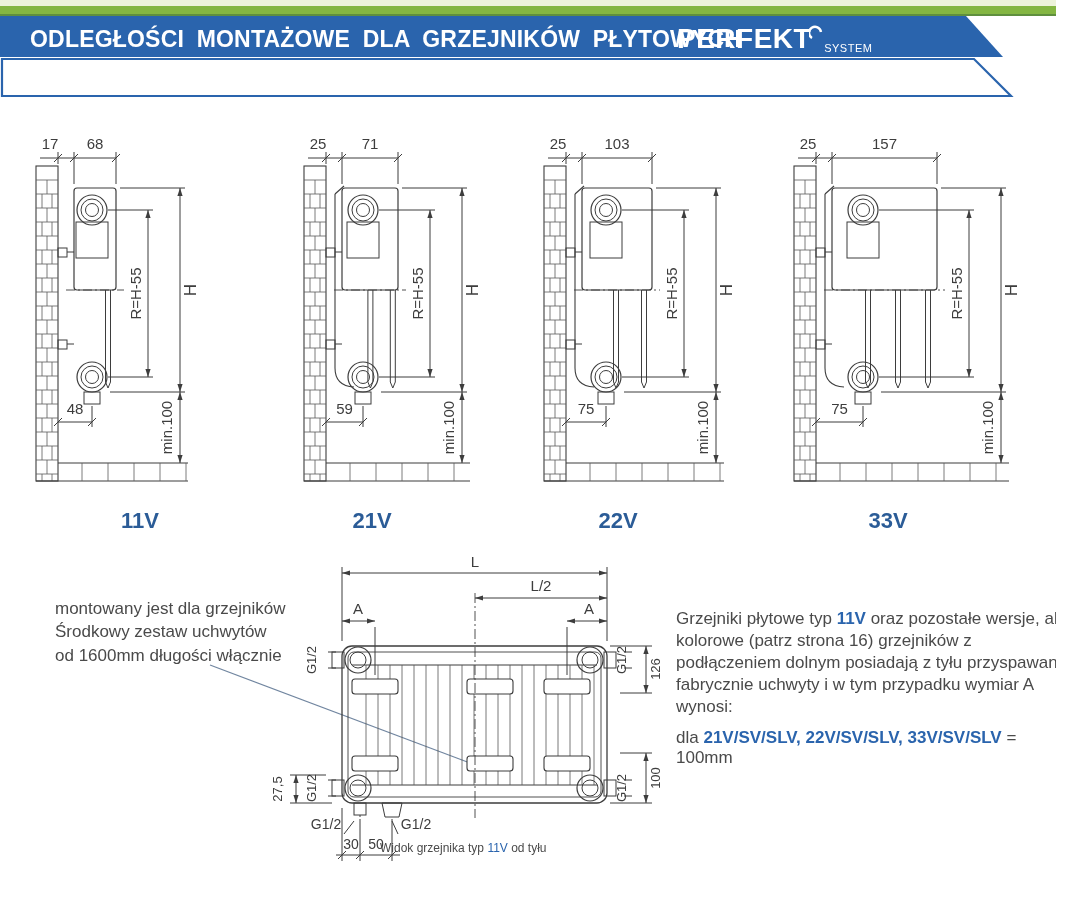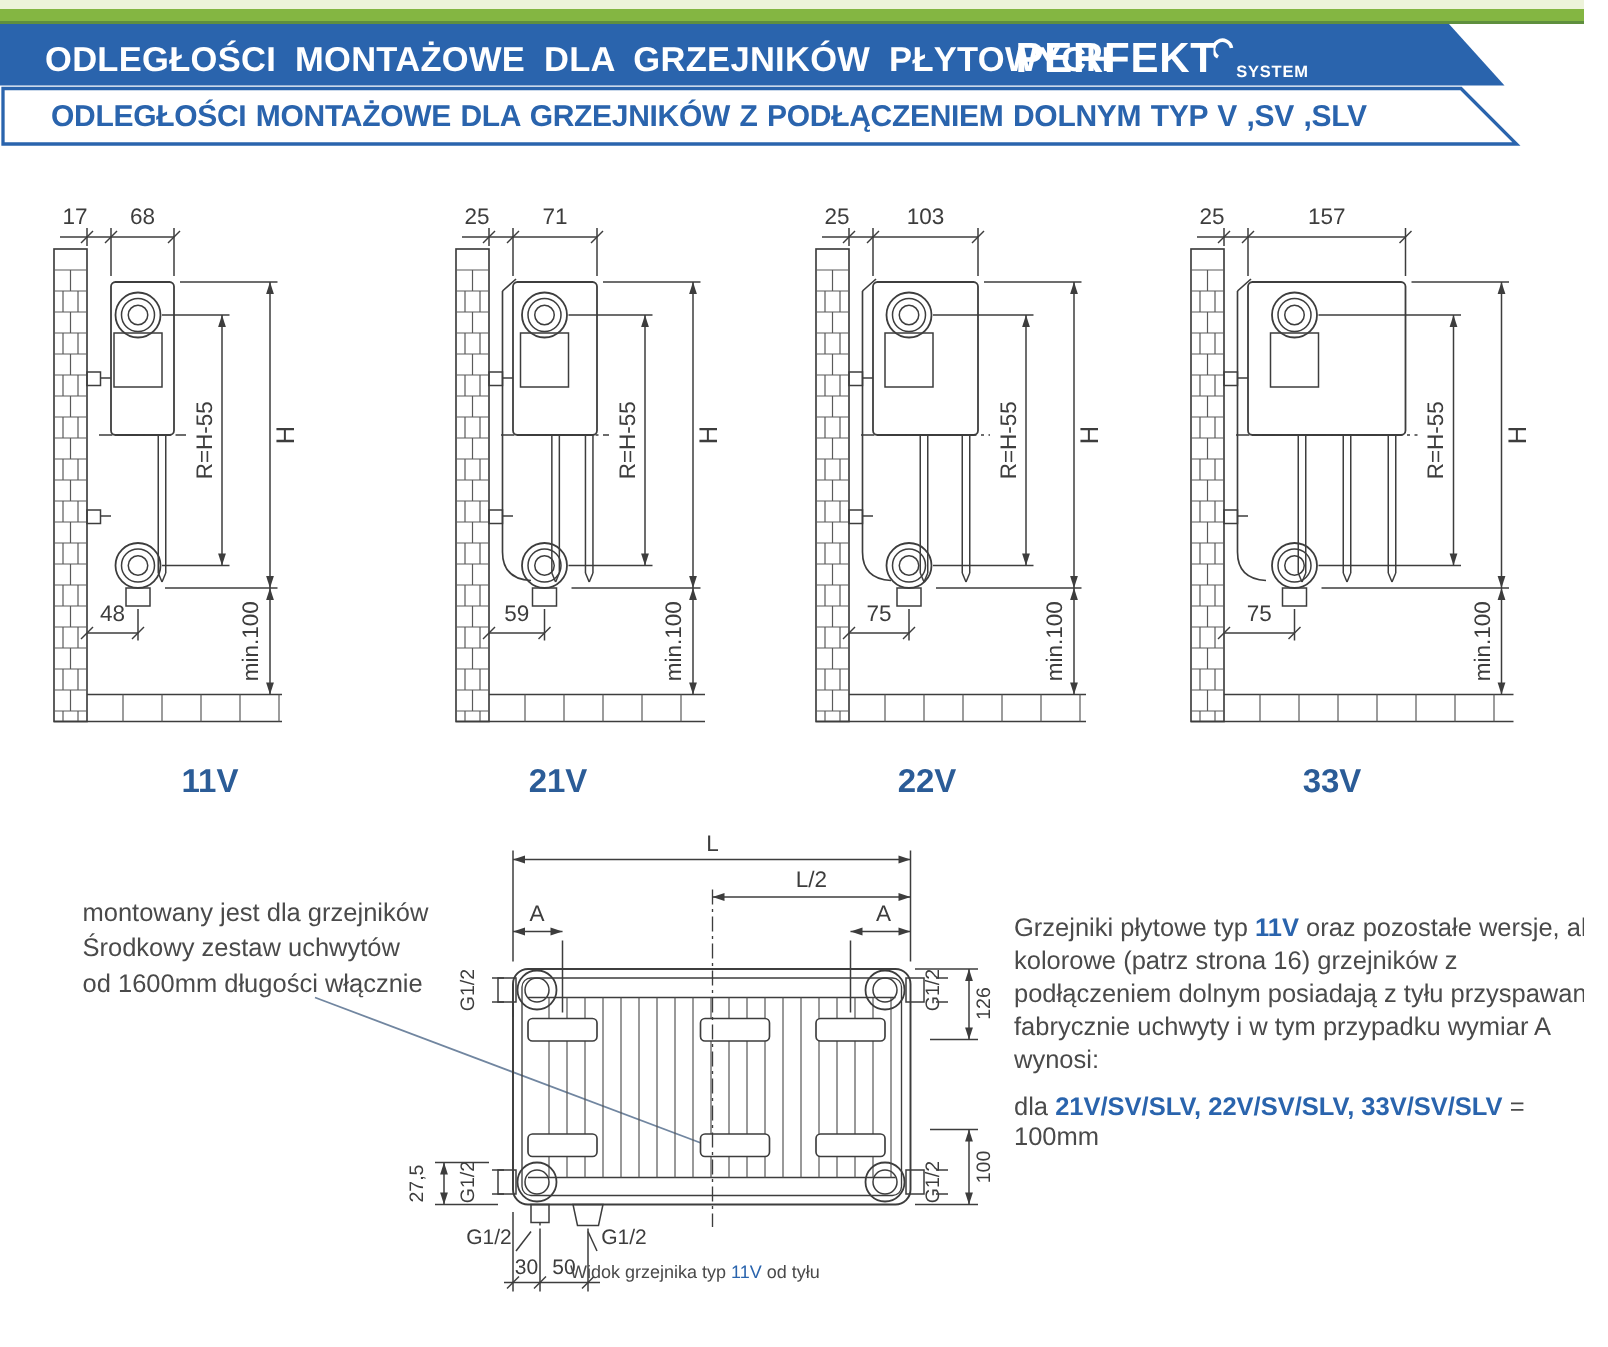--- a/index.html
+++ b/index.html
@@ -5,21 +5,21 @@
   html,body{margin:0;padding:0;background:#ffffff;}
   .page{position:relative;width:1056px;height:898px;background:#ffffff;overflow:hidden;
         font-family:"Liberation Sans",sans-serif;}
   .abs{position:absolute;}
   
   .hdr-title{left:30px;top:21px;height:36px;line-height:36px;color:#ffffff;
              font-size:23px;font-weight:bold;word-spacing:6px;letter-spacing:.2px;white-space:nowrap;}
   .hdr-logo{left:677px;top:20px;height:38px;display:flex;align-items:center;color:#ffffff;white-space:nowrap;}
   .hdr-logo .main{font-size:28px;font-weight:bold;letter-spacing:.5px;}
   .hdr-logo .hook{margin:-14px 0 0 -2px;}
-  .hdr-logo .sub{font-size:11px;font-weight:bold;letter-spacing:.5px;margin:18px 0 0 -1px;}
+  .hdr-logo .sub{font-size:11px;font-weight:normal;letter-spacing:.5px;margin:18px 0 0 -1px;}
   .hdr-subtitle{left:34px;top:61px;height:34px;line-height:34px;color:#2a64ad;
                 font-size:20px;font-weight:bold;letter-spacing:-.2px;word-spacing:1px;white-space:nowrap;}
   
   .type-label{top:508px;width:70px;text-align:center;font-size:22px;font-weight:bold;color:#2b5c97;}
   
   .note-left{left:55px;top:597px;width:280px;font-size:17px;color:#4a4a4a;line-height:1.38;}
   .note-right{left:676px;top:592px;width:396px;color:#4a4a4a;font-size:17px;}
   .note-right .title{margin:0 0 26px 0;}
   .note-right .para{line-height:1.3;margin:16px 0 10px 0;}
   .note-right .row{margin:0 0 8px 0;}
@@ -39,21 +39,20 @@
     <polygon points="2,59 974,59 1011,96 2,96" fill="#ffffff" stroke="#2a64ad" stroke-width="2.2"></polygon>
   </svg>
   <div class="abs hdr-title">ODLEGŁOŚCI MONTAŻOWE DLA GRZEJNIKÓW PŁYTOWYCH</div>
   <div class="abs hdr-logo">
     <span class="main">PERFEKT</span>
       <svg class="hook" width="16" height="18" viewBox="0 0 16 18">
         <path d="M3,15 a6,6 0 1 1 9,-6" fill="none" stroke="#ffffff" stroke-width="2.4"></path>
       </svg>
       <span class="sub">SYSTEM</span>
   </div>
-  <div class="abs hdr-subtitle">ODLEGŁOŚCI MONTAŻOWE DLA GRZEJNIKÓW Z PODŁĄCZENIEM DOLNYM TYP V ,SV ,SLV</div>
 
   <svg class="abs diag" id="d0" style="left:20px;top:130px" width="240" height="362" viewBox="0 0 240 362">
       <g>
         <rect x="16" y="36" width="22" height="315" fill="none" stroke="#3d3d3d" stroke-width="1.1"></rect>
         <line x1="16" y1="50" x2="38" y2="50" stroke="#5a5a5a" stroke-width="0.8" fill="none"></line>
         <line x1="27" y1="50" x2="27" y2="64" stroke="#5a5a5a" stroke-width="0.8" fill="none"></line>
         <line x1="16" y1="64" x2="38" y2="64" stroke="#5a5a5a" stroke-width="0.8" fill="none"></line>
         <line x1="22" y1="64" x2="22" y2="78" stroke="#5a5a5a" stroke-width="0.8" fill="none"></line>
         <line x1="32" y1="64" x2="32" y2="78" stroke="#5a5a5a" stroke-width="0.8" fill="none"></line>
         <line x1="16" y1="78" x2="38" y2="78" stroke="#5a5a5a" stroke-width="0.8" fill="none"></line>

